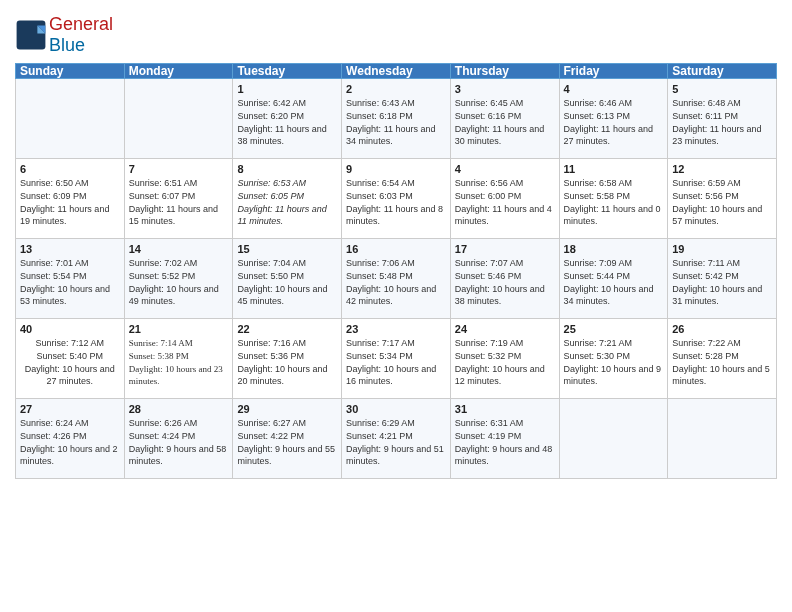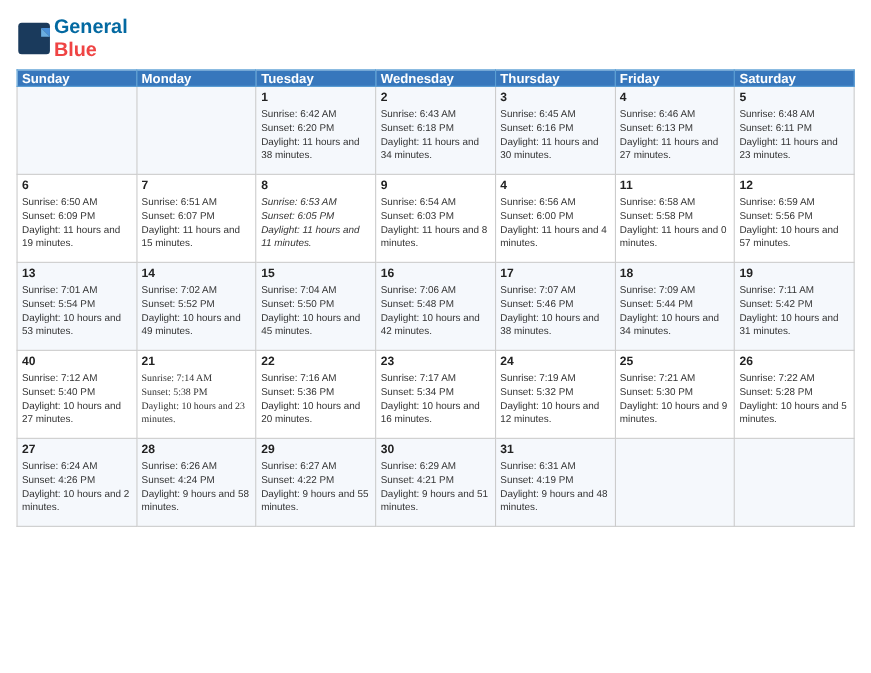--- a/index.html
+++ b/index.html
@@ -87,22 +87,22 @@
 
 <div class="container">
   <div class="header">
     <div class="logo">
       <svg class="logo-icon" viewBox="0 0 40 40">
         <rect x="2" y="2" width="36" height="36" rx="4" fill="#1a3a5c"></rect>
         <polygon points="28,8 38,18 38,8" fill="#4a90d9"></polygon>
         <polygon points="28,8 38,18 28,18" fill="#6aade0"></polygon>
       </svg>
       <div>
-        <div style="font-size:18px;font-weight:bold;color:#0369a1;line-height:1.15;">General</div>
-        <div style="font-size:18px;font-weight:bold;color:#ef4444;line-height:1.15;">Blue</div>
+        <div style="font-size:18px;font-weight:normal;color:#b91c1c;line-height:1.15;">General</div>
+        <div style="font-size:18px;font-weight:normal;color:#0369a1;line-height:1.15;">Blue</div>
       </div>
     </div>
     <div class="title-block">
       <div class="month-title"></div>
       <div class="subtitle"></div>
     </div>
   </div>
 
   <table>
     <thead>
@@ -235,21 +235,21 @@
           <td>
             <span class="day-number">19</span>
             <div class="day-info" style="white-space: pre-line;">Sunrise: 7:11 AM
 Sunset: 5:42 PM
 Daylight: 10 hours and 31 minutes.</div>
           </td>
         </tr>
         <tr>
           <td>
             <span class="day-number">40</span>
-            <div class="day-info" style="white-space: pre-line;">Sunrise: 7:12 AM
+            <div class="day-info" style="white-space: pre-line; text-align: center;">Sunrise: 7:12 AM
 Sunset: 5:40 PM
 Daylight: 10 hours and 27 minutes.</div>
           </td>
           <td>
             <span class="day-number">21</span>
             <div class="day-info" style="white-space: pre-line; font-family: Liberation Serif, serif;">Sunrise: 7:14 AM
 Sunset: 5:38 PM
 Daylight: 10 hours and 23 minutes.</div>
           </td>
           <td>

